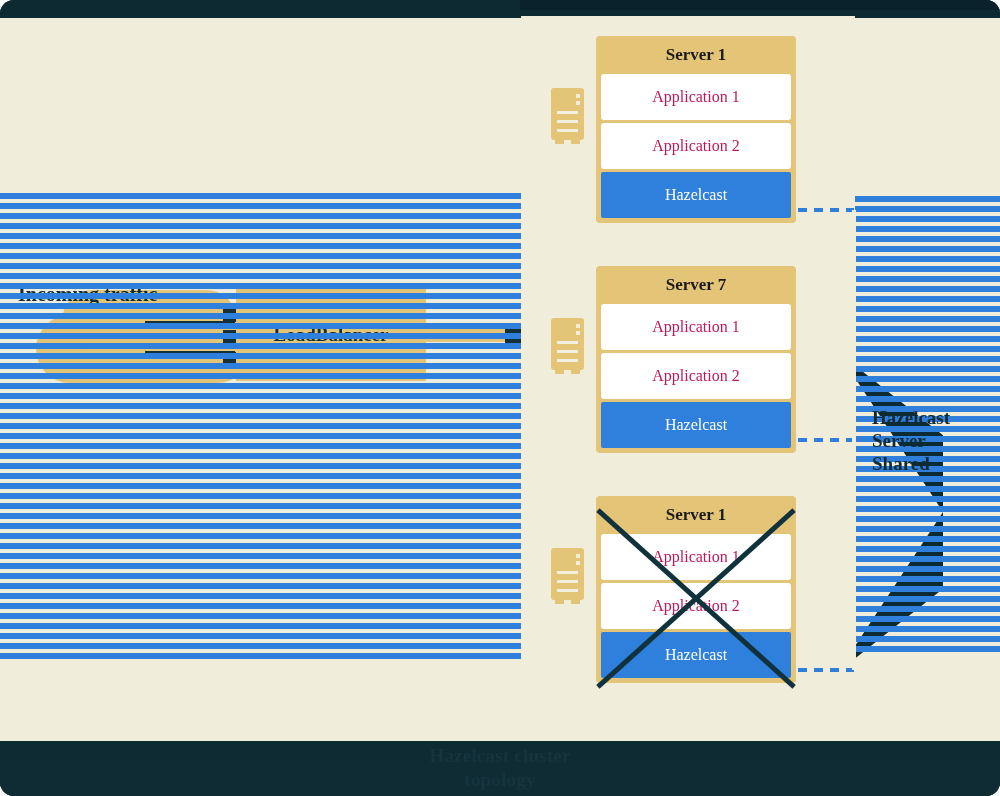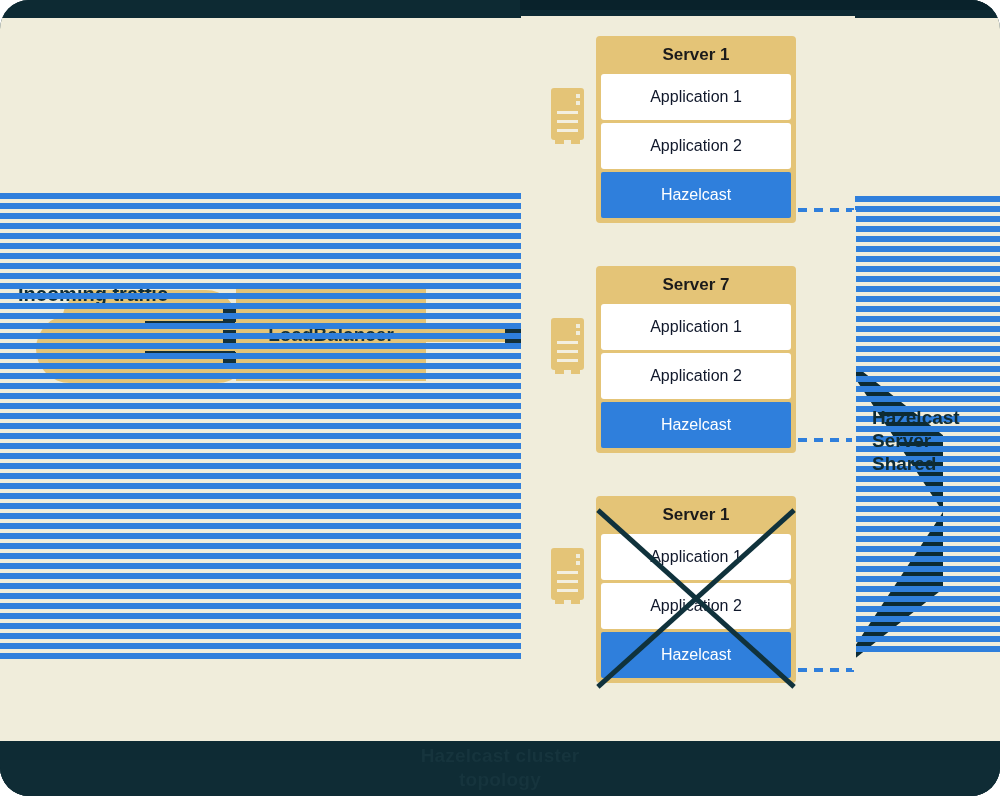--- a/index.html
+++ b/index.html
@@ -1,20 +1,20 @@
 <!DOCTYPE html>
 <html><head>
 <meta charset="utf-8">
 <style>
   html,body{margin:0;padding:0;background:#ffffff;}
   #stage{
     position:relative;width:1000px;height:796px;overflow:hidden;
-    font-family:Liberation Sans, sans-serif;
+    font-family:Liberation Serif, serif;
     background:#0d2a33;
-    border-radius:29px;
+    border-radius:14px;
   }
   
   .canvas{
     position:absolute;left:0;top:16px;width:1000px;height:725px;
     background:#f0eddb;
   }
   .hdr-strip{
     position:absolute;left:0;top:0;width:1000px;height:18px;background:#0d2a33;
   }
   .hdr-strip-b{
@@ -122,21 +122,21 @@
   .server1{left:596px;top:36px;}
   .server2{left:596px;top:266px;}
   .server3{left:596px;top:496px;}
   .server .title{
     height:38px;display:flex;align-items:center;justify-content:center;
     color:#1b1b1b;font-size:17px;font-weight:700;
   }
   .server .app{
     height:46px;background:#ffffff;border-radius:3px;margin-bottom:3px;
     display:flex;align-items:center;justify-content:center;
-    color:#0f172a;font-size:16px;
+    color:#be185d;font-size:16px;
   }
   .server .hz{
     height:46px;background:#2f7fdc;border-radius:2px;
     display:flex;align-items:center;justify-content:center;
     color:#ffffff;font-size:16px;
   }
 
   
   .dots{
     position:absolute;height:4px;width:56px;

